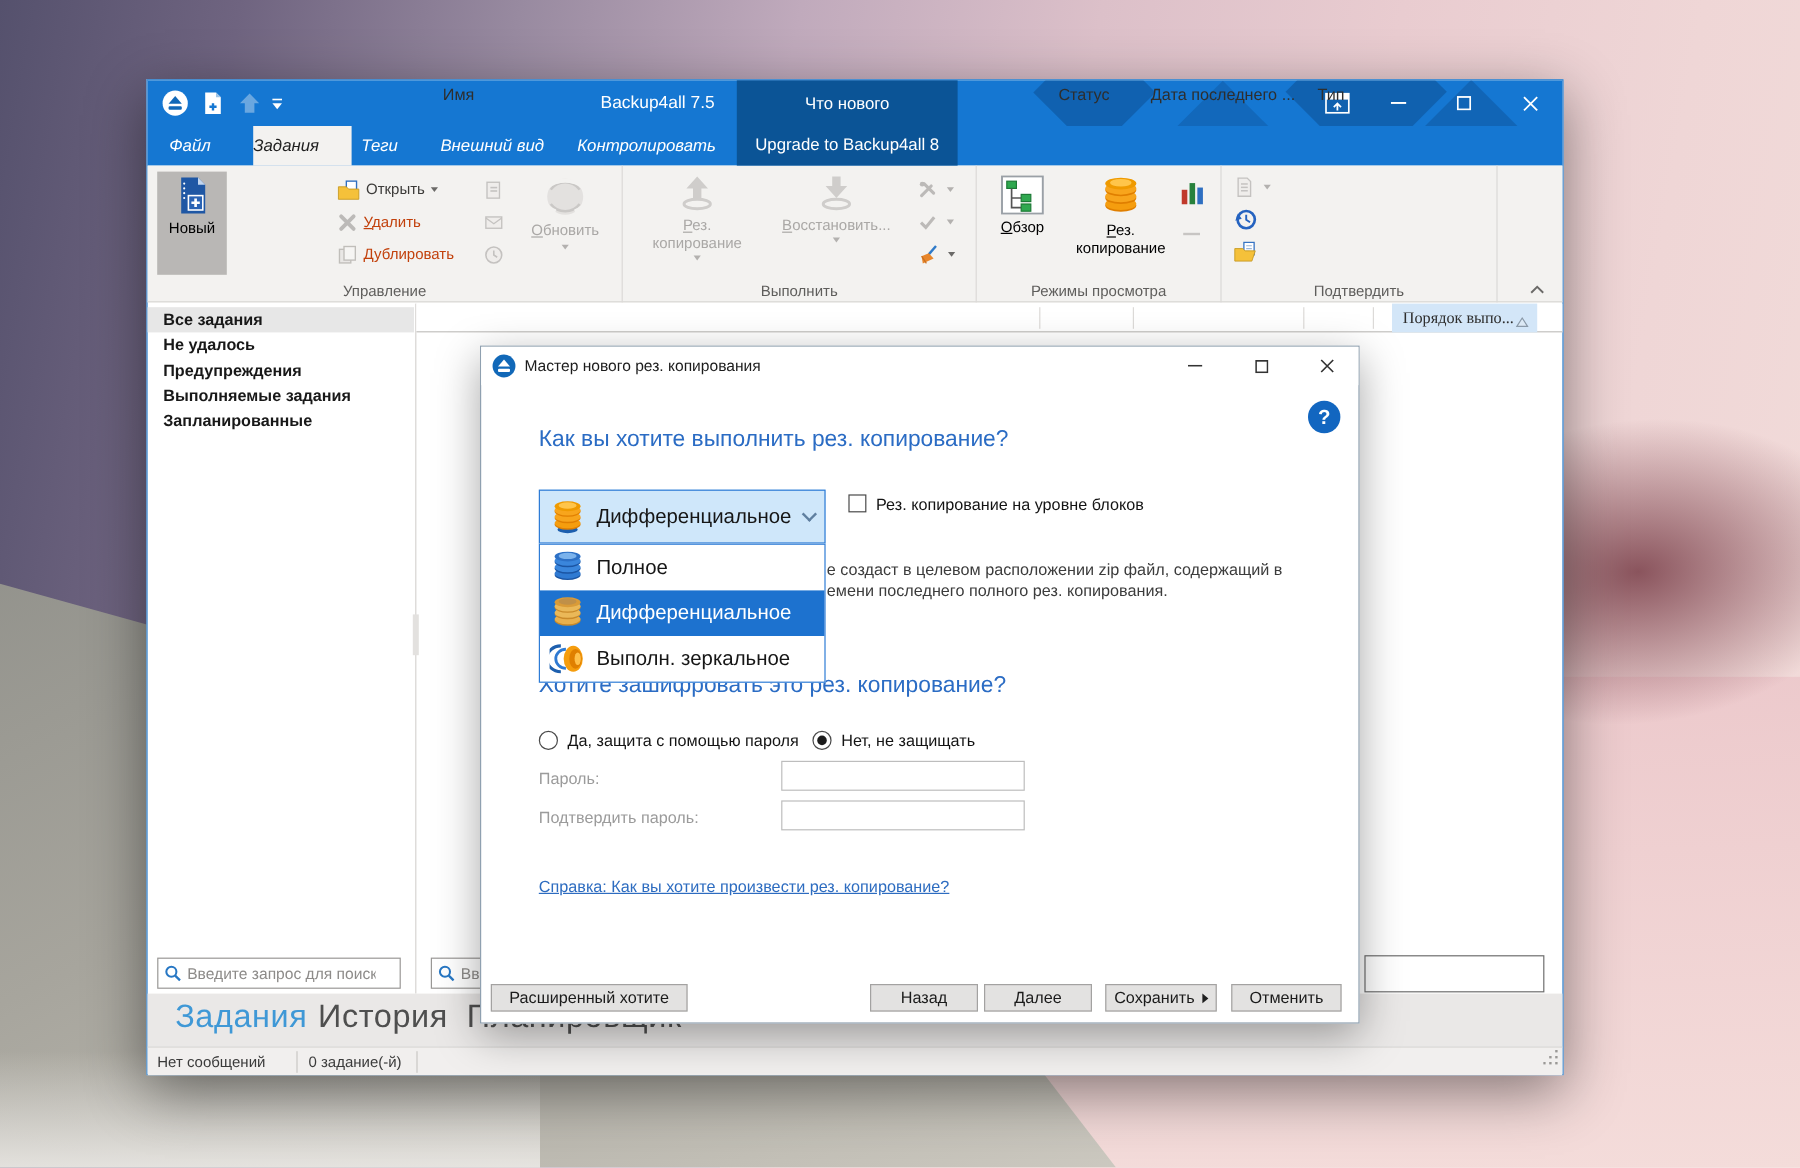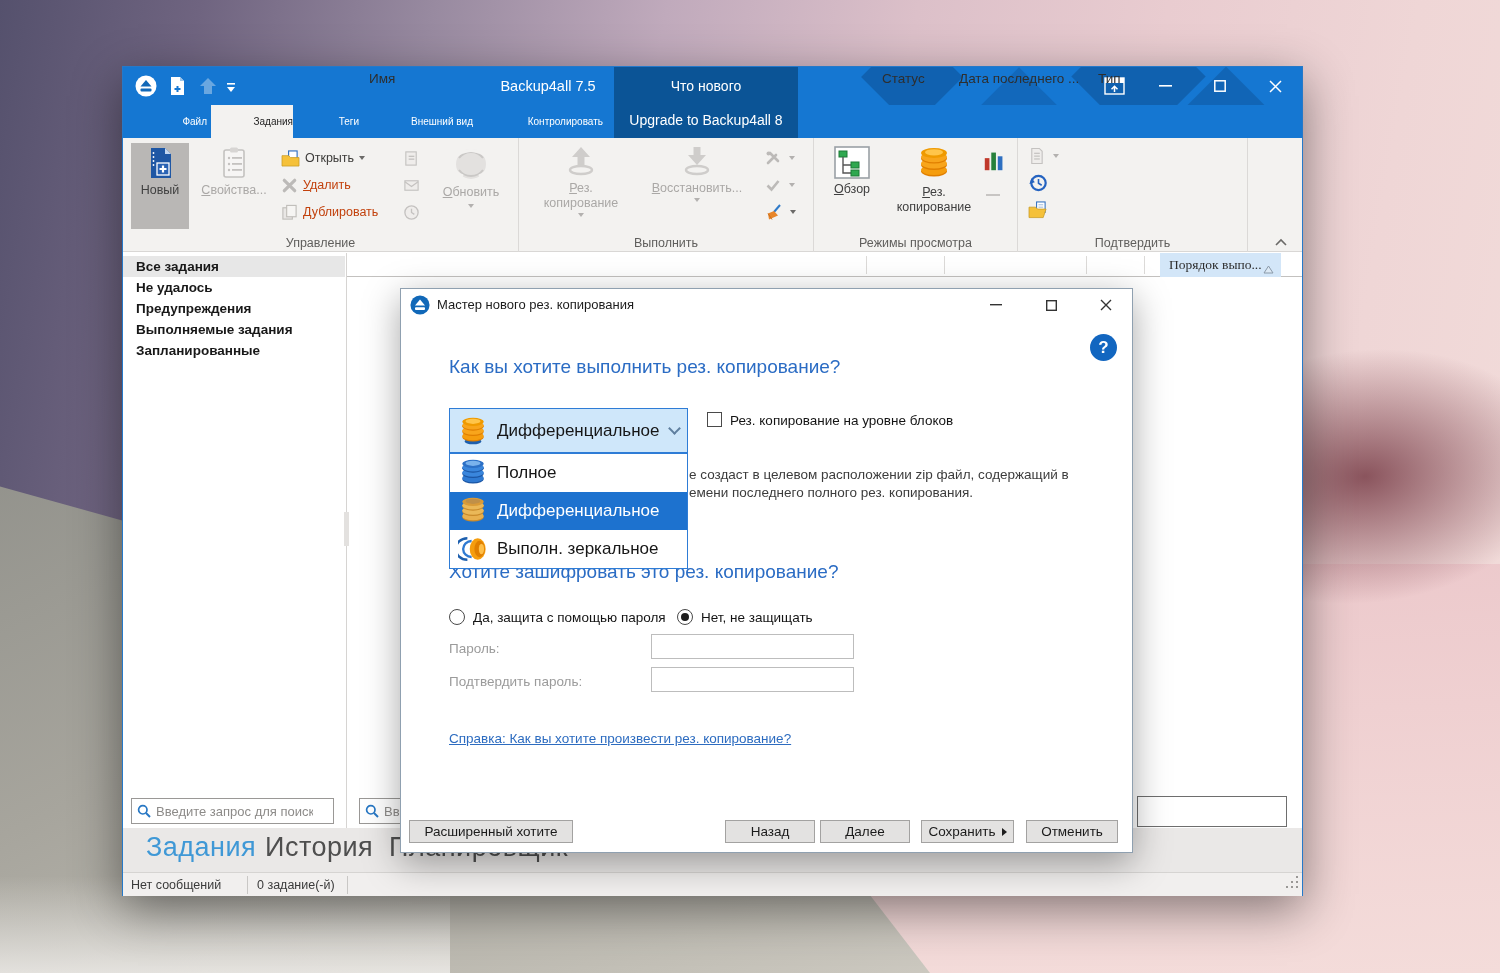--- a/index.html
+++ b/index.html
@@ -22,36 +22,36 @@
   background: linear-gradient(180deg, rgba(240,238,235,0), rgba(240,238,235,.8)); }
 
 
 #win { position:absolute; left:122px; top:66px; width:1181px; height:830px;
   background:#fff; border:1px solid #2579c9; box-shadow:0 14px 46px rgba(0,0,0,.45); }
 
 .titlebar { position:absolute; left:0; top:0; width:100%; height:38px; background:#1577d2; overflow:hidden; }
 .tb-deco { position:absolute; left:553px; top:0; width:628px; height:71px; overflow:hidden; }
 .tb-deco i { position:absolute; background:rgba(9,62,122,.38); transform:rotate(45deg); }
 .menurow { position:absolute; left:0; top:38px; width:100%; height:33px; background:#1577d2; }
-.mtab { position:absolute; top:0; height:33px; line-height:33px; text-align:right; color:#fff; font-size:10px; }
+.mtab { position:absolute; top:0; height:33px; line-height:33px; text-align:left; color:#fff; font-size:14px;font-style:italic; }
 .mtab.active { background:#f3f2f0; color:#1e1e1e; }
 .darktab { position:absolute; left:491px; top:0; width:184px; height:71px; background:#0b5496; z-index:2; color:#fff; text-align:center; }
 .darktab .l1 { display:block; line-height:38px; font-size:14px; }
 .darktab .l2 { display:block; line-height:30px; font-size:14px; }
 .win-title { position:absolute; left:260px; top:0; width:330px; height:38px; line-height:38px; text-align:center; color:#fff; font-size:14.5px; }
 
 .capbtn { position:absolute; top:0; width:46px; height:38px; display:flex; align-items:center; justify-content:center; }
 
 
 .ribbon { position:absolute; left:0; top:71px; width:100%; height:114px; background:#f3f2f0; border-bottom:1px solid #d9d7d5; }
 .rgroup { position:absolute; top:0; height:114px; border-right:1px solid #dbd9d7; }
 .glabel { position:absolute; left:0; bottom:2px; width:100%; text-align:center; font-size:12.5px; color:#5f5e5c; }
 .bigbtn { position:absolute; top:5px; height:86px; display:flex; flex-direction:column; align-items:center; padding-top:3px; }
 .bigbtn.sel { background:#b9b7b5; }
-.blabel { font-size:12.5px; color:#404040; text-align:center; line-height:15px; margin-top:3px; }
+.blabel { font-size:12.5px; color:#000000; text-align:center; line-height:15px; margin-top:3px; }
 .dim .blabel, .blabel.dim { color:#aaa8a6; }
 .smallrow { position:absolute; height:24px; display:flex; align-items:center; gap:5px; }
 .slabel { font-size:12.5px; color:#3c3b39; white-space:nowrap; }
 .slabel.dim { color:#c2410c; }
 .ul::first-letter { text-decoration: underline; }
 .caret-d { width:0; height:0; border-left:3.5px solid transparent; border-right:3.5px solid transparent; border-top:4px solid #6b6a68; display:inline-block; }
 .caret-d.dim { border-top-color:#b3b1af; }
 .caret-r { width:0; height:0; border-top:4px solid transparent; border-bottom:4px solid transparent; border-left:5px solid #1e1e1e; display:inline-block; }
 
 
@@ -195,33 +195,20 @@
           <path d="M22 2 L28 8 L22 8 Z" fill="#c3d6ef"></path>
           <circle cx="10.5" cy="7" r="0.9" fill="#fff"></circle>
             <circle cx="10.5" cy="11" r="0.9" fill="#fff"></circle>
             <circle cx="10.5" cy="15" r="0.9" fill="#fff"></circle>
             <circle cx="10.5" cy="19" r="0.9" fill="#fff"></circle>
           <rect x="14" y="17" width="12" height="12" fill="#2a63b4" stroke="#fff" stroke-width="1.3"></rect>
           <path d="M20 19.5 v7 M16.5 23 h7" stroke="#fff" stroke-width="2.2"></path>
         </svg>
         <span class="blabel">Новый</span>
       </div>
-      <div class="bigbtn dim" style="left:76px;width:70px">
-        <svg width="32" height="34" viewBox="0 0 32 34">
-          <rect x="6" y="4" width="20" height="27" rx="2" fill="#f6f5f4" stroke="#c4c2c0" stroke-width="1.6"></rect>
-          <rect x="12" y="1.5" width="8" height="5" rx="1.5" fill="#d7d5d3"></rect>
-          <circle cx="11" cy="12" r="1.2" fill="#c4c2c0"></circle>
-            <rect x="14" y="11" width="10" height="1.8" fill="#c4c2c0"></rect>
-          <circle cx="11" cy="18" r="1.2" fill="#c4c2c0"></circle>
-            <rect x="14" y="17" width="10" height="1.8" fill="#c4c2c0"></rect>
-          <circle cx="11" cy="24" r="1.2" fill="#c4c2c0"></circle>
-            <rect x="14" y="23" width="10" height="1.8" fill="#c4c2c0"></rect>
-        </svg>
-        <span class="blabel dim ul">Свойства...</span>
-      </div>
       <div class="smallrow" style="left:158px;top:8px">
         <svg width="19" height="17" viewBox="0 0 20 18">
           <rect x="8" y="1" width="9" height="11" fill="#fff" stroke="#2f6fc1" stroke-width="1.2"></rect>
           <path d="M1 6 h7 l2 2 h9 v9 H1 Z" fill="#f5c13a" stroke="#c89b22" stroke-width=".8"></path>
         </svg>
         <span class="slabel">Открыть</span>
         <span class="caret-d"></span>
       </div>
       <div class="smallrow" style="left:158px;top:35px">
         <svg width="17" height="17" viewBox="0 0 18 18">

